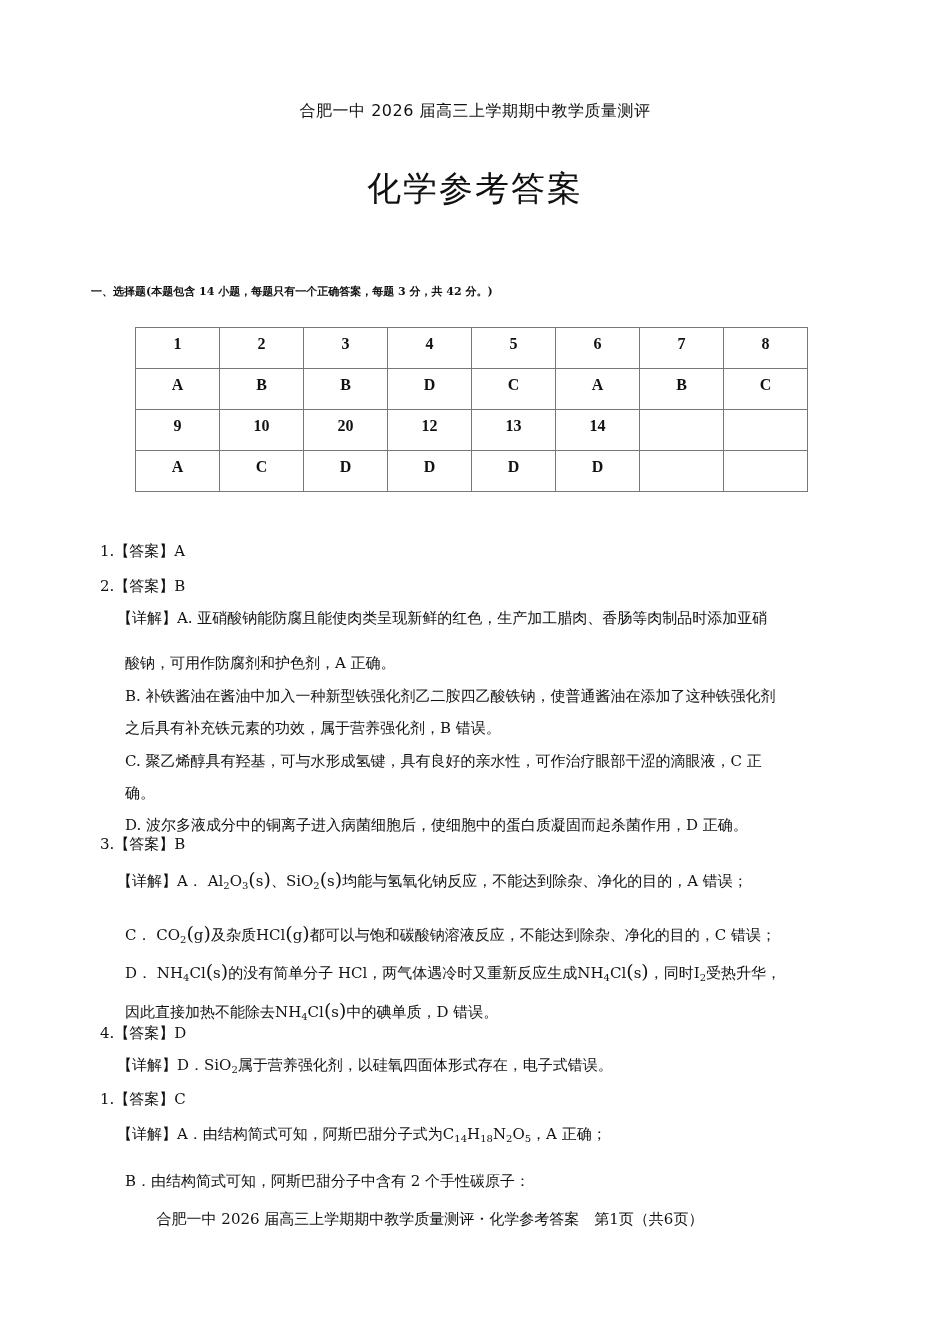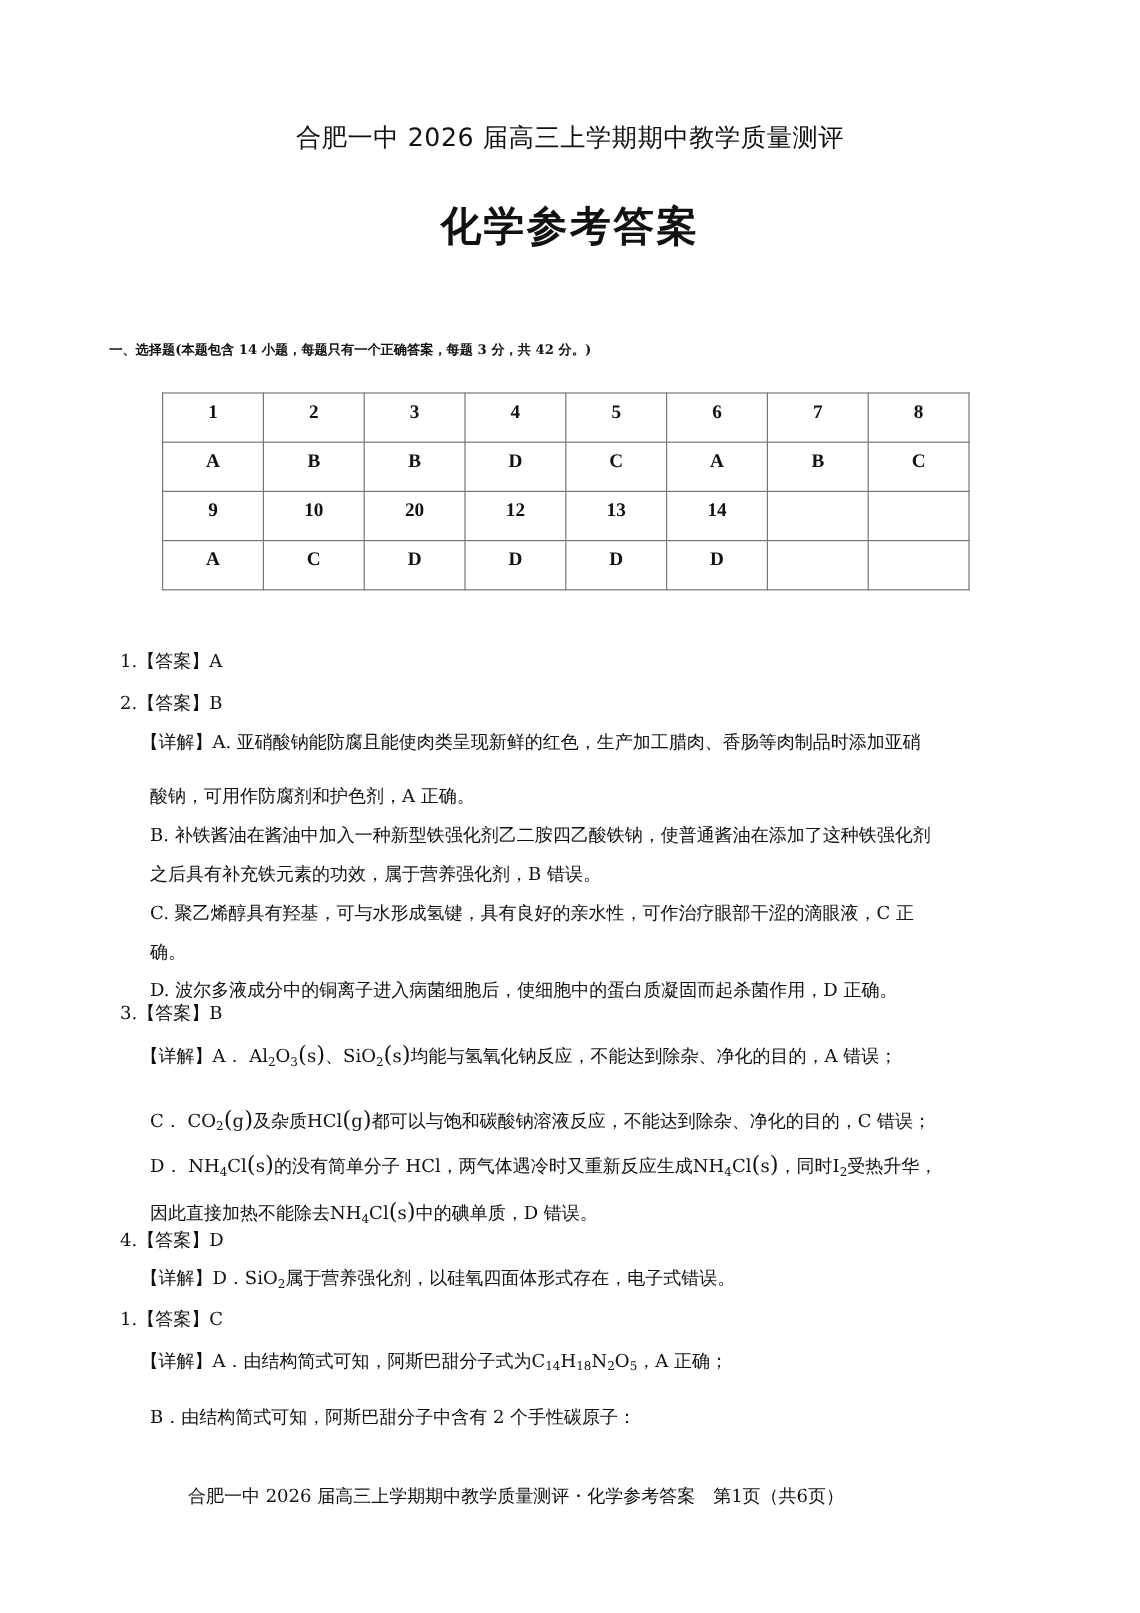--- a/index.html
+++ b/index.html
@@ -1,31 +1,31 @@
 <!DOCTYPE html>
 <html><head>
 <meta charset="utf-8">
 <style>
   html, body { margin: 0; padding: 0; background: #ffffff; }
   body { width: 950px; height: 1344px; position: relative; overflow: hidden;
          font-family: "DejaVu Serif", "Liberation Serif", serif; color: #111; }
   .abs { position: absolute; }
   .header-title { left: 0; width: 950px; top: 101px; text-align: center;
-                  font-family: "DejaVu Sans", "Liberation Sans", sans-serif; font-size: 21px; letter-spacing: 0.5px; }
-  .doc-title { left: 0; width: 950px; top: 166px; text-align: center; font-size: 34px; font-weight: bold; letter-spacing: 2px; }
+                  font-family: "DejaVu Sans", "Liberation Sans", sans-serif; font-size: 16px; letter-spacing: 0.5px; }
+  .doc-title { left: 0; width: 950px; top: 166px; text-align: center; font-size: 34px; font-weight: normal; letter-spacing: 2px; }
   .section-head { left: 91px; top: 284px; font-size: 11px; font-weight: bold; }
   table.answers { position: absolute; left: 135px; top: 327px; border-collapse: collapse; }
   table.answers td { width: 84px; height: 41px; border: 1.2px solid #777; text-align: center;
                      font-family: "Liberation Serif", serif; font-weight: bold; font-size: 16px; vertical-align: top; padding-top: 7px; box-sizing: border-box; }
   .line { left: 0; font-size: 15px; white-space: nowrap; line-height: 20px; }
   .l1 { left: 100px; }
   .l2 { left: 125px; margin-top: 14px; }
   sub { font-size: 10px; vertical-align: -3px; }
   .paren { font-size: 19px; }
-  .footer { left: 0; width: 860px; top: 1238px; text-align: center; font-size: 15px; }
+  .footer { left: 0; width: 860px; top: 1210px; text-align: center; font-size: 15px; }
 </style>
 </head>
 <body>
 
 <div class="abs header-title">合肥一中 2026 届高三上学期期中教学质量测评</div>
 <div class="abs doc-title">化学参考答案</div>
 
 <div class="abs section-head">一、选择题(本题包含  14  小题，每题只有一个正确答案，每题  3  分，共  42  分。)</div>
 
 <table class="answers">

